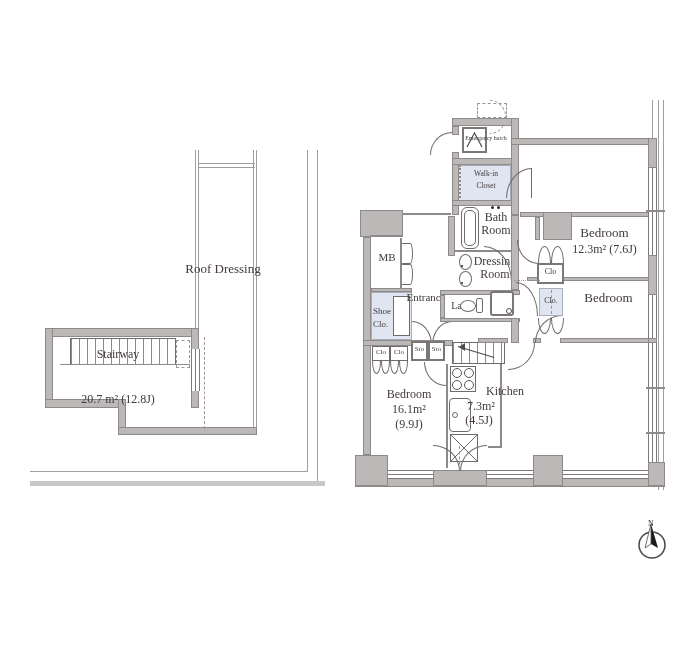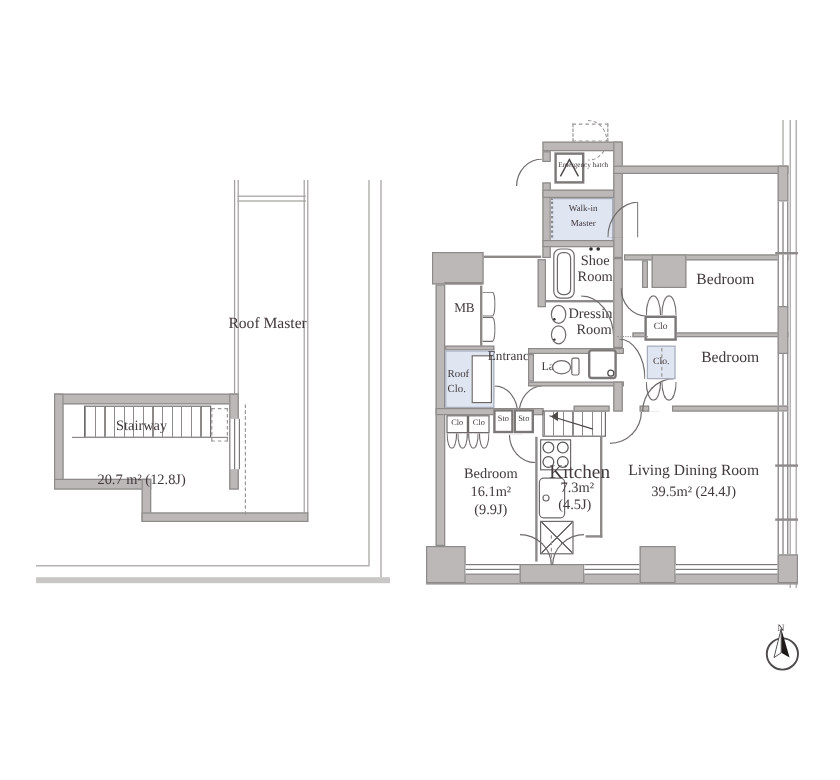--- a/index.html
+++ b/index.html
@@ -31,21 +31,21 @@
   <div class="rail" style="left:198px;top:150px;width:1px;height:180px;"></div>
   <div class="rail" style="left:198px;top:163px;width:57px;height:1px;"></div>
   <div class="rail" style="left:198px;top:167px;width:57px;height:1px;"></div>
   <div class="rail" style="left:253px;top:150px;width:1px;height:278px;"></div>
   <div class="rail" style="left:256px;top:150px;width:1px;height:278px;"></div>
   <div class="rail" style="left:307px;top:150px;width:1px;height:321px;"></div>
   <div class="rail" style="left:317px;top:150px;width:1px;height:332px;"></div>
   <div class="rail" style="left:30px;top:471px;width:278px;height:1px;"></div>
   <div style="position:absolute;left:30px;top:481px;width:295px;height:5px;background:#c9c6c6;"></div>
 
-  <div class="lbl" style="left:163px;top:262px;width:120px;font-size:13px;">Roof Master</div>
+  <div class="lbl" style="left:163px;top:262px;width:120px;font-size:13px;">Roof Dressing</div>
 
   <div class="wall" style="left:45px;top:328px;width:153px;height:9px;"></div>
   <div class="wall" style="left:45px;top:328px;width:8px;height:77px;"></div>
   <div class="wall" style="left:45px;top:399px;width:81px;height:9px;"></div>
   <div class="wall" style="left:118px;top:399px;width:8px;height:36px;"></div>
   <div class="wall" style="left:118px;top:427px;width:139px;height:8px;"></div>
   <div class="wall" style="left:191px;top:328px;width:8px;height:22px;"></div>
   <div class="wall" style="left:191px;top:390px;width:8px;height:18px;"></div>
   <div class="window-v" style="left:191px;top:349px;height:42px;"></div>
   <div class="dash" style="left:204px;top:337px;width:1px;height:92px;border-width:0 0 0 1px;"></div>
@@ -67,28 +67,28 @@
   <div class="wall" style="left:511px;top:118px;width:8px;height:97px;"></div>
   <div class="wall" style="left:452px;top:158px;width:60px;height:7px;"></div>
   <div class="box" style="left:462px;top:127px;width:25px;height:26px;">
     <svg width="21" height="22" viewBox="0 0 21 22" style="display:block">
       <path d="M3 18 L10.5 4 L18 18" fill="none" stroke="#4f4b4b" stroke-width="1.2"></path>
     </svg>
   </div>
   <div class="lbl" style="left:454px;top:135px;width:64px;font-size:6px;letter-spacing:0;">Emergency hatch</div>
   <div class="blue" style="left:459px;top:165px;width:52px;height:37px;border-left:2px dotted #8e8a8a;border-bottom:2px dotted #8e8a8a;"></div>
   <div class="lbl" style="left:461px;top:170px;width:50px;font-size:7.5px;">Walk-in</div>
-  <div class="lbl" style="left:461px;top:182px;width:50px;font-size:7.5px;">Master</div>
+  <div class="lbl" style="left:461px;top:182px;width:50px;font-size:7.5px;">Closet</div>
   <div class="wall" style="left:452px;top:200px;width:60px;height:6px;"></div>
 
   <div class="fix" style="left:461px;top:207px;width:18px;height:42px;border-radius:6px;"></div>
   <div class="fix" style="left:464px;top:210px;width:12px;height:36px;border-radius:5px;"></div>
   <div class="dot" style="left:491px;top:206px;width:3px;height:3px;"></div>
   <div class="dot" style="left:497px;top:206px;width:3px;height:3px;"></div>
-  <div class="lbl" style="left:470px;top:211px;width:52px;font-size:12px;">Shoe</div>
+  <div class="lbl" style="left:470px;top:211px;width:52px;font-size:12px;">Bath</div>
   <div class="lbl" style="left:470px;top:224px;width:52px;font-size:12px;">Room</div>
   <div class="twall" style="left:455px;top:250px;width:56px;height:2px;"></div>
 
   <div class="fix" style="left:459px;top:254px;width:13px;height:16px;border-radius:50%;"></div>
   <div class="fix" style="left:459px;top:271px;width:13px;height:16px;border-radius:50%;"></div>
   <div class="dot" style="left:461px;top:265px;width:2px;height:2px;"></div>
   <div class="dot" style="left:461px;top:282px;width:2px;height:2px;"></div>
   <div class="lbl" style="left:467px;top:255px;width:56px;font-size:12px;">Dressing</div>
   <div class="lbl" style="left:467px;top:268px;width:56px;font-size:12px;">Room</div>
   <div class="arc" style="left:484px;top:246px;width:28px;height:36px;border-width:1px 1px 0 0;border-top-right-radius:100% 100%;"></div>
@@ -100,21 +100,21 @@
   <div class="wall" style="left:363px;top:237px;width:8px;height:218px;"></div>
   <div class="twall" style="left:400px;top:238px;width:2px;height:52px;"></div>
   <div class="lbl" style="left:362px;top:251px;width:50px;font-size:11px;">MB</div>
   <div class="arc" style="left:402px;top:243px;width:11px;height:21px;border-width:1px 1px 1px 0;border-radius:0 50% 50% 0 / 0 100% 100% 0;"></div>
   <div class="arc" style="left:402px;top:264px;width:11px;height:21px;border-width:1px 1px 1px 0;border-radius:0 50% 50% 0 / 0 100% 100% 0;"></div>
   <div class="wall" style="left:371px;top:288px;width:41px;height:4px;"></div>
   <div class="wall" style="left:448px;top:216px;width:7px;height:40px;"></div>
 
   <div class="blue" style="left:371px;top:292px;width:41px;height:48px;"></div>
   <div class="fix" style="left:393px;top:296px;width:17px;height:40px;"></div>
-  <div class="lbl" style="left:373px;top:307px;width:26px;font-size:9px;text-align:left;">Roof</div>
+  <div class="lbl" style="left:373px;top:307px;width:26px;font-size:9px;text-align:left;">Shoe</div>
   <div class="lbl" style="left:373px;top:320px;width:26px;font-size:9px;text-align:left;">Clo.</div>
 
   <div class="lbl" style="left:395px;top:291px;width:62px;font-size:11px;">Entrance</div>
   <div class="arc" style="left:412px;top:321px;width:20px;height:24px;border-width:1px 1px 0 0;border-top-right-radius:100% 100%;"></div>
   <div class="arc" style="left:432px;top:321px;width:20px;height:24px;border-width:1px 0 0 1px;border-top-left-radius:100% 100%;"></div>
 
   <div class="wall" style="left:440px;top:290px;width:80px;height:5px;"></div>
   <div class="wall" style="left:440px;top:295px;width:5px;height:23px;"></div>
   <div class="wall" style="left:440px;top:318px;width:80px;height:4px;"></div>
   <div class="lbl" style="left:446px;top:300px;width:26px;font-size:10px;">Lav</div>
@@ -153,38 +153,37 @@
     <span style="width:8px;height:8px;border:1px solid #555;border-radius:50%;"></span>
     <span style="width:8px;height:8px;border:1px solid #555;border-radius:50%;"></span>
     <span style="width:8px;height:8px;border:1px solid #555;border-radius:50%;"></span>
     <span style="width:8px;height:8px;border:1px solid #555;border-radius:50%;"></span>
   </div>
   <div class="fix" style="left:449px;top:398px;width:22px;height:34px;border-radius:4px;"></div>
   <div class="fix" style="left:452px;top:412px;width:6px;height:6px;border-radius:50%;"></div>
   <div class="fix" style="left:450px;top:434px;width:28px;height:28px;background:
        linear-gradient(45deg,transparent calc(50% - 0.5px),#6e6a6a calc(50% - 0.5px) calc(50% + 0.5px),transparent calc(50% + 0.5px)),
        linear-gradient(135deg,transparent calc(50% - 0.5px),#6e6a6a calc(50% - 0.5px) calc(50% + 0.5px),transparent calc(50% + 0.5px)),#fff;"></div>
-  <div class="lbl" style="left:455px;top:385px;width:56px;font-size:16px;">Kitchen</div>
+  <div class="lbl" style="left:477px;top:385px;width:56px;font-size:12px;">Kitchen</div>
   <div class="lbl" style="left:453px;top:400px;width:56px;font-size:12px;">7.3m²</div>
   <div class="lbl" style="left:451px;top:414px;width:56px;font-size:12px;">(4.5J)</div>
 
   <div class="wall" style="left:478px;top:338px;width:30px;height:5px;"></div>
   <div class="wall" style="left:560px;top:338px;width:96px;height:5px;"></div>
   <div class="wall" style="left:533px;top:338px;width:8px;height:5px;"></div>
   <div class="arc" style="left:508px;top:343px;width:27px;height:27px;border-width:0 1px 1px 0;border-bottom-right-radius:100% 100%;"></div>
   <div class="arc" style="left:535px;top:315px;width:27px;height:28px;border-width:1px 0 0 1px;border-top-left-radius:100% 100%;"></div>
-  <div class="lbl" style="left:488px;top:385px;width:180px;font-size:13px;">Living Dining Room</div>
-  <div class="lbl" style="left:488px;top:403px;width:180px;font-size:12px;">39.5m² (24.4J)</div>
 
   <div class="wall" style="left:511px;top:138px;width:146px;height:7px;"></div>
   <div class="arc" style="left:506px;top:168px;width:26px;height:30px;border-width:1px 1px 0 1px;border-top-left-radius:100% 100%;"></div>
   <div class="wall" style="left:520px;top:212px;width:137px;height:5px;"></div>
   <div class="wall" style="left:543px;top:212px;width:29px;height:28px;"></div>
 
   <div class="lbl" style="left:532px;top:226px;width:145px;font-size:13px;">Bedroom</div>
+  <div class="lbl" style="left:532px;top:243px;width:145px;font-size:12px;">12.3m² (7.6J)</div>
   <div class="wall" style="left:527px;top:277px;width:130px;height:4px;"></div>
   <div class="lbl" style="left:537px;top:291px;width:143px;font-size:13px;">Bedroom</div>
 
   <div class="wall" style="left:535px;top:217px;width:5px;height:23px;"></div>
   <div class="arc" style="left:517px;top:240px;width:22px;height:24px;border-width:0 0 1px 1px;border-bottom-left-radius:100% 100%;"></div>
   <div class="arc" style="left:538px;top:246px;width:13px;height:17px;border-width:1px 1px 0 1px;border-radius:50% 50% 0 0 / 100% 100% 0 0;"></div>
   <div class="arc" style="left:551px;top:246px;width:13px;height:17px;border-width:1px 1px 0 1px;border-radius:50% 50% 0 0 / 100% 100% 0 0;"></div>
   <div class="box" style="left:537px;top:263px;width:27px;height:21px;"></div>
   <div class="lbl" style="left:537px;top:268px;width:27px;font-size:8px;">Clo</div>
   <div class="dash" style="left:514px;top:280px;width:26px;height:1px;border-width:1px 0 0 0;border-top-style:dotted;"></div>

